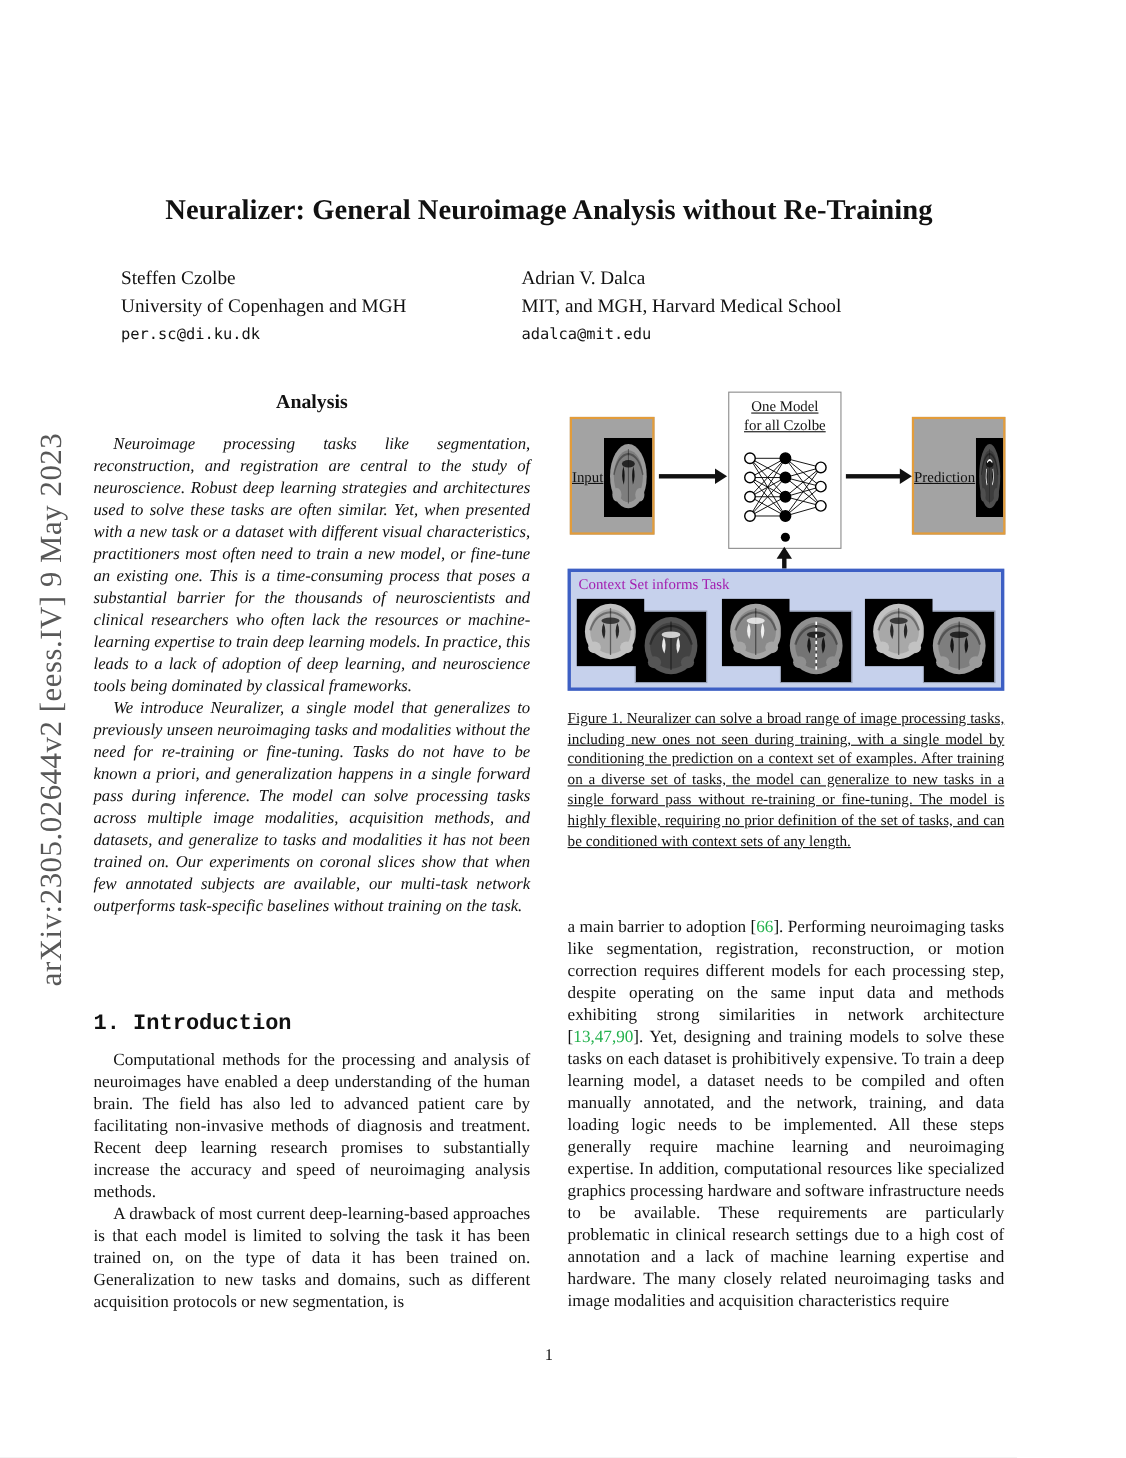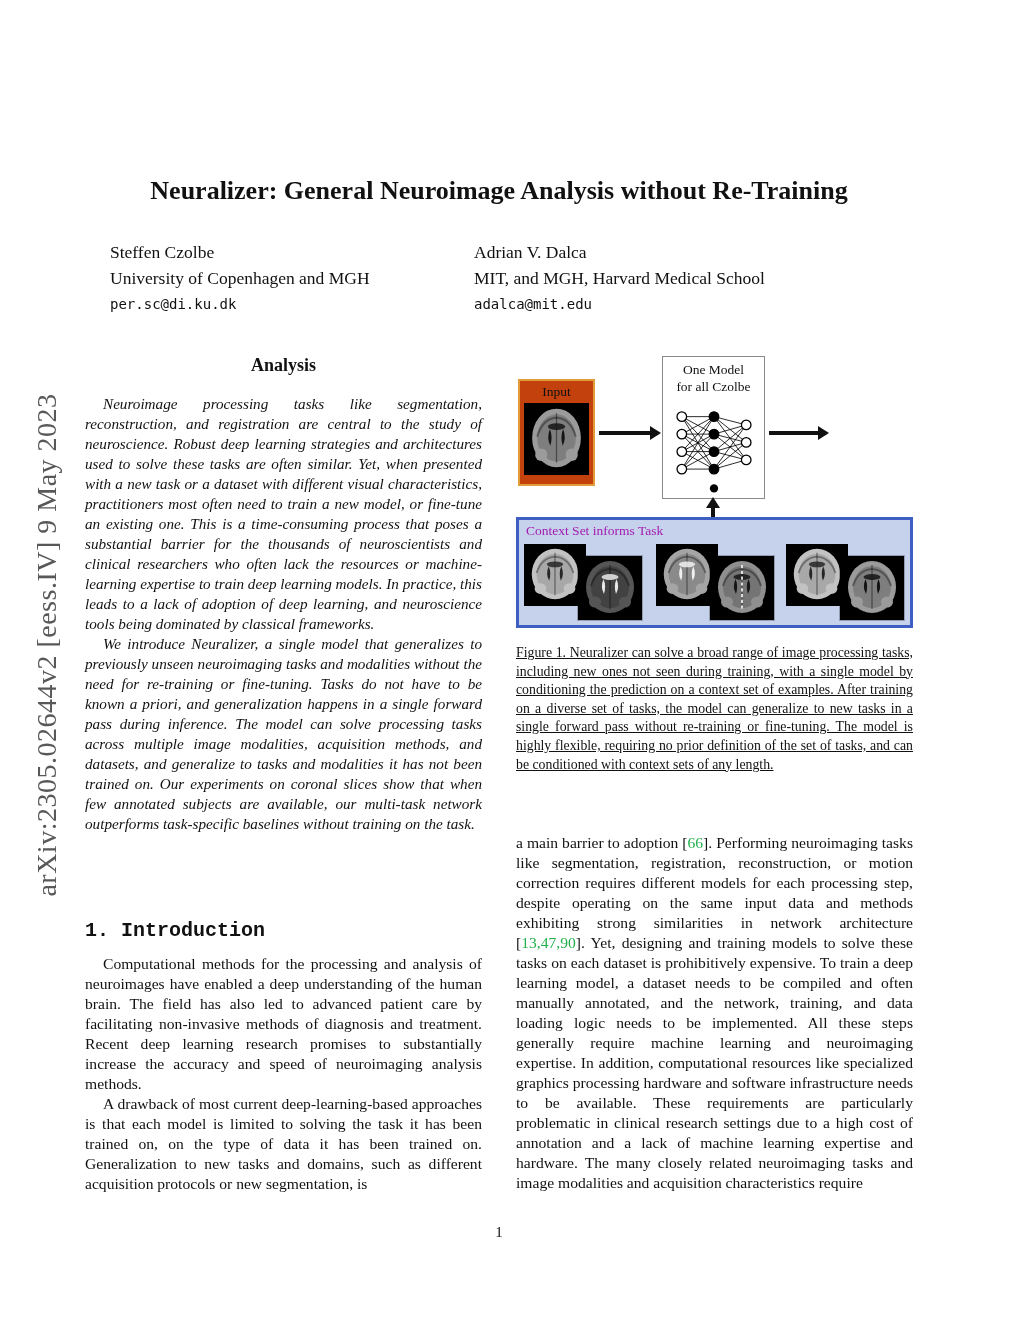--- a/index.html
+++ b/index.html
@@ -37,24 +37,24 @@
   .abstext p,.bodytext p{margin:0;text-indent:18px;}
   .sechead{top:919px;font-weight:bold;font-size:20px;font-family:Liberation Mono, monospace;}
   .bodytext{font-size:15.6px;line-height:20px;text-align:justify;}
   .introtext{top:954px;}
   .rbody{top:833px;}
   .rbody p{margin:0;text-indent:0;}
   .cite{color:var(--green);cursor:pointer;}
 
   
   .obox{
-    position:absolute;border:2.5px solid var(--orange);background:#c2410c;
-    display:flex;flex-direction:column;align-items:center;box-sizing:border-box;
-  }
-  .boxlbl{font-size:13.5px;line-height:17px;text-align:right;}
+    position:absolute;border:2.5px solid var(--orange);background:#a3a3a3;
+    display:flex;flex-direction:row;align-items:center;box-sizing:border-box;
+  }
+  .boxlbl{font-size:13.5px;line-height:17px;text-align:right;text-decoration:underline;}
   .obox .boxlbl{margin-top:2px;}
   .inputbox{left:518px;top:379px;width:77px;height:107px;}
   .predbox{left:829px;top:379px;width:85px;height:107px;}
   .mbox{
     position:absolute;left:662px;top:356px;width:103px;height:143px;
     border:1.5px solid var(--model-border);background:#fff;box-sizing:border-box;
     display:flex;flex-direction:column;align-items:center;padding-top:4px;
   }
   .brain{overflow:hidden;}
   .inputbox .brain{width:65px;height:72px;margin-top:3px;}
@@ -176,20 +176,36 @@
           <circle cx="50" cy="37" r="5.2" fill="#000" stroke="#000" stroke-width="1.4"></circle>
           <circle cx="50" cy="56" r="5.2" fill="#000" stroke="#000" stroke-width="1.4"></circle>
           <circle cx="50" cy="75" r="5.2" fill="#000" stroke="#000" stroke-width="1.4"></circle>
           <circle cx="85" cy="27" r="5.2" fill="#fff" stroke="#000" stroke-width="1.4"></circle>
           <circle cx="85" cy="46" r="5.2" fill="#fff" stroke="#000" stroke-width="1.4"></circle>
           <circle cx="85" cy="65" r="5.2" fill="#fff" stroke="#000" stroke-width="1.4"></circle>
           <circle cx="50" cy="96" r="4.5" fill="#000"></circle>
         </svg></div>
   </div>
 
+  <div class="obox predbox">
+    <div class="boxlbl">Prediction</div>
+    <div class="brain"><svg viewBox="0 0 64 64" width="100%" height="100%" preserveAspectRatio="none">
+          <rect width="64" height="64" fill="#000"></rect>
+          <ellipse cx="32" cy="31" rx="24" ry="26" fill="#4f4f4f"></ellipse>
+          <ellipse cx="32" cy="31" rx="19" ry="21" fill="#3d3d3d"></ellipse>
+          <path d="M13 30 q5 -16 19 -17 q14 1 19 17" fill="none" stroke="rgba(0,0,0,.35)" stroke-width="2"></path>
+          <line x1="32" y1="9" x2="32" y2="53" stroke="rgba(0,0,0,.45)" stroke-width="1.2"></line>
+          <path d="M25.5 23 q-3.5 8 0.5 15 q2.5 -8 -0.5 -15 z" fill="#0c0c0c"></path>
+          <path d="M38.5 23 q3.5 8 -0.5 15 q-2.5 -8 0.5 -15 z" fill="#0c0c0c"></path>
+          <ellipse cx="32" cy="21" rx="8.5" ry="3" fill="#0c0c0c" opacity=".85"></ellipse>
+          <ellipse cx="17" cy="46" rx="6" ry="5.5" fill="#4f4f4f"></ellipse>
+          <ellipse cx="47" cy="46" rx="6" ry="5.5" fill="#4f4f4f"></ellipse>
+          <path d="M25 25 q-3 8 1 13 M39 25 q3 8 -1 13 M26 20 q6 -4 12 0" stroke="#fff" fill="none" stroke-width="1.6"></path>
+        </svg></div>
+  </div>
 
   <div class="harrow ha1"></div>
   <div class="harrow ha2"></div>
   <div class="varrow va1"></div>
 
   <div class="ctxbox">
     <div class="ctxlbl">Context Set informs Task</div>
     <div class="ctxbrain cb1 brain"><svg viewBox="0 0 64 64" width="100%" height="100%" preserveAspectRatio="none">
           <rect width="64" height="64" fill="#000"></rect>
           <ellipse cx="32" cy="31" rx="24" ry="26" fill="#c2c2c2"></ellipse>

